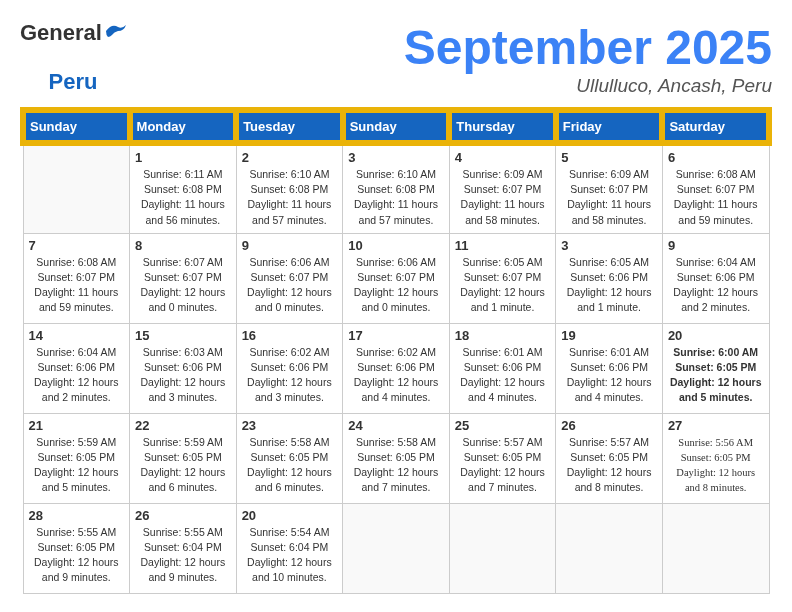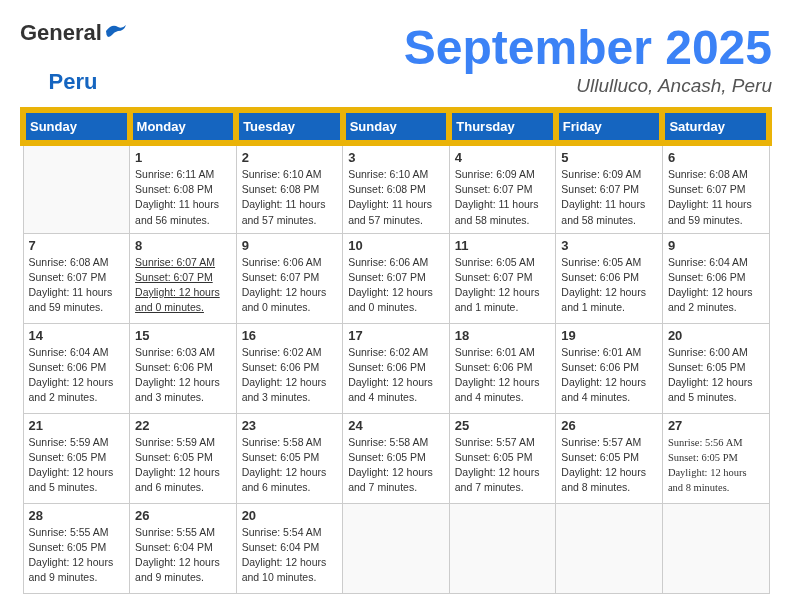--- a/index.html
+++ b/index.html
@@ -65,20 +65,21 @@
     }
     .day-number {
       font-size: 13px;
       font-weight: bold;
       margin-bottom: 2px;
     }
     .day-info {
       font-size: 10.5px;
       line-height: 1.45;
       color: #333;
+      text-align: center;
     }
     .empty-cell {
       background: #f9f9f9;
     }
   </style>
 </head>
 <body>
 
 <div class="header">
   <div class="logo">
@@ -157,21 +158,21 @@
       <tr>
         <td>
           <div class="day-number">7</div>
           <div class="day-info" style="white-space: pre-line;">Sunrise: 6:08 AM
 Sunset: 6:07 PM
 Daylight: 11 hours
 and 59 minutes.</div>
         </td>
         <td>
           <div class="day-number">8</div>
-          <div class="day-info" style="white-space: pre-line; text-decoration: underline;">Sunrise: 6:07 AM
+          <div class="day-info" style="white-space: pre-line;">Sunrise: 6:07 AM
 Sunset: 6:07 PM
 Daylight: 12 hours
 and 0 minutes.</div>
         </td>
         <td>
           <div class="day-number">9</div>
           <div class="day-info" style="white-space: pre-line;">Sunrise: 6:06 AM
 Sunset: 6:07 PM
 Daylight: 12 hours
 and 0 minutes.</div>
@@ -243,21 +244,21 @@
         </td>
         <td>
           <div class="day-number">19</div>
           <div class="day-info" style="white-space: pre-line;">Sunrise: 6:01 AM
 Sunset: 6:06 PM
 Daylight: 12 hours
 and 4 minutes.</div>
         </td>
         <td>
           <div class="day-number">20</div>
-          <div class="day-info" style="white-space: pre-line;">Sunrise: 6:00 AM
+          <div class="day-info" style="white-space: pre-line; font-weight: bold;">Sunrise: 6:00 AM
 Sunset: 6:05 PM
 Daylight: 12 hours
 and 5 minutes.</div>
         </td>
       </tr>
       <tr>
         <td>
           <div class="day-number">21</div>
           <div class="day-info" style="white-space: pre-line;">Sunrise: 5:59 AM
 Sunset: 6:05 PM

